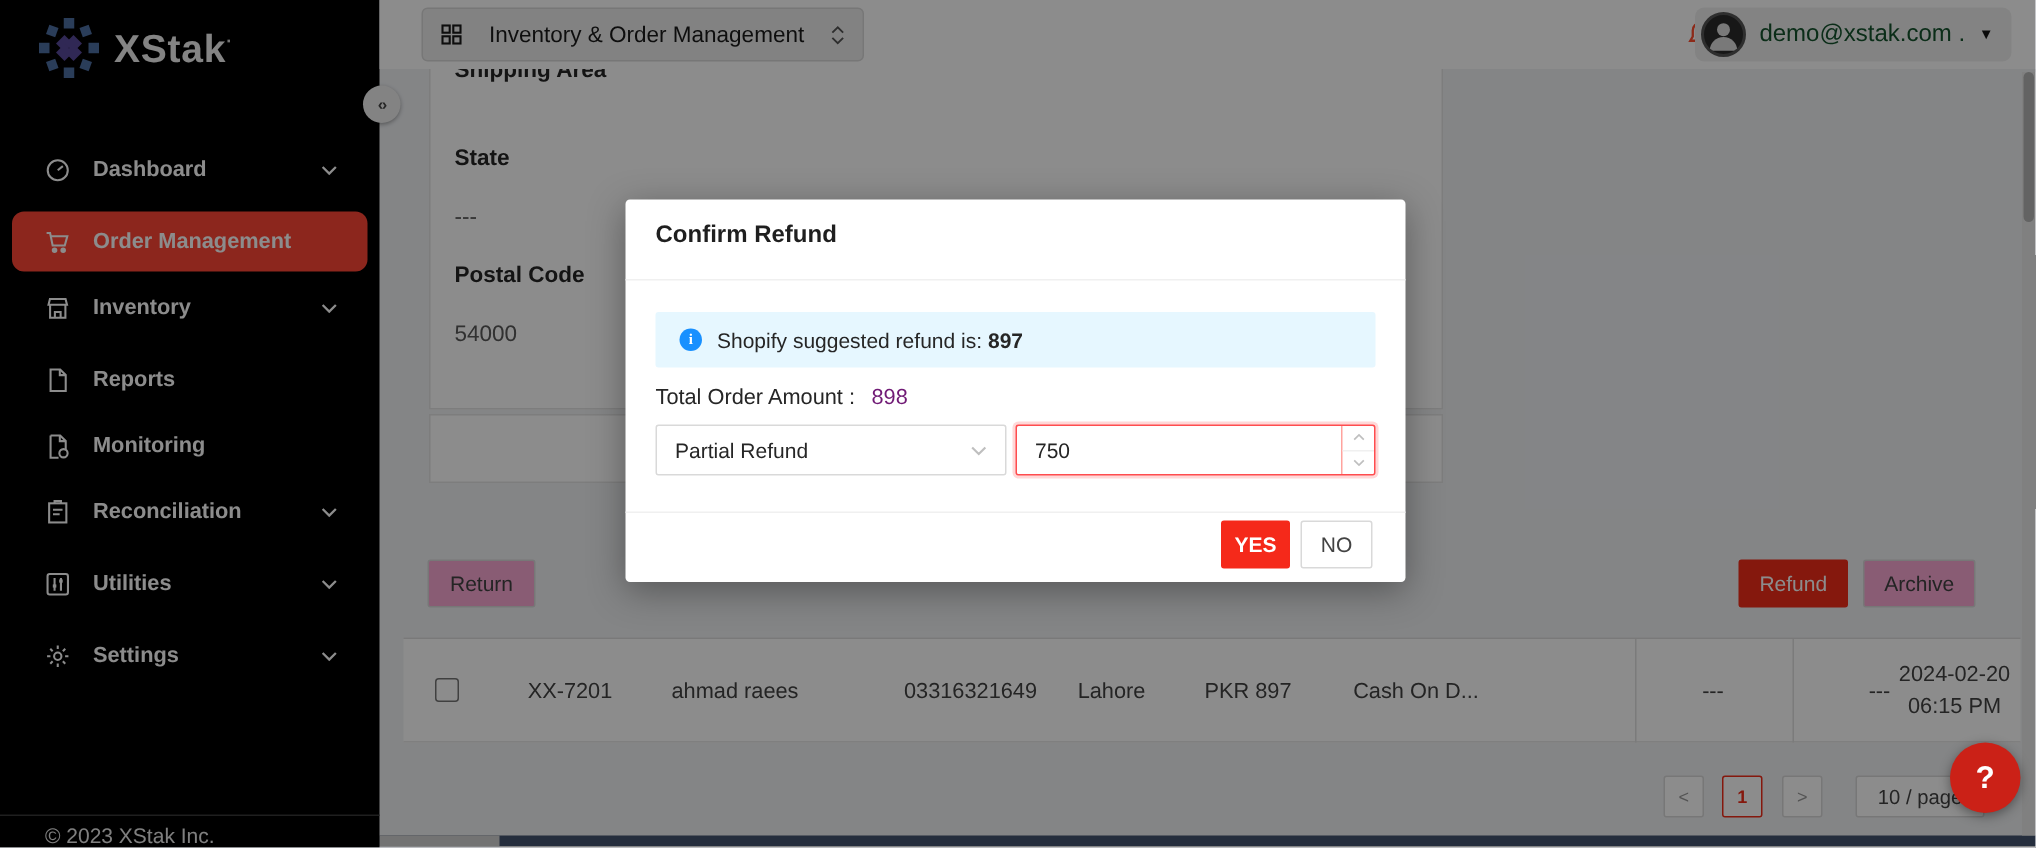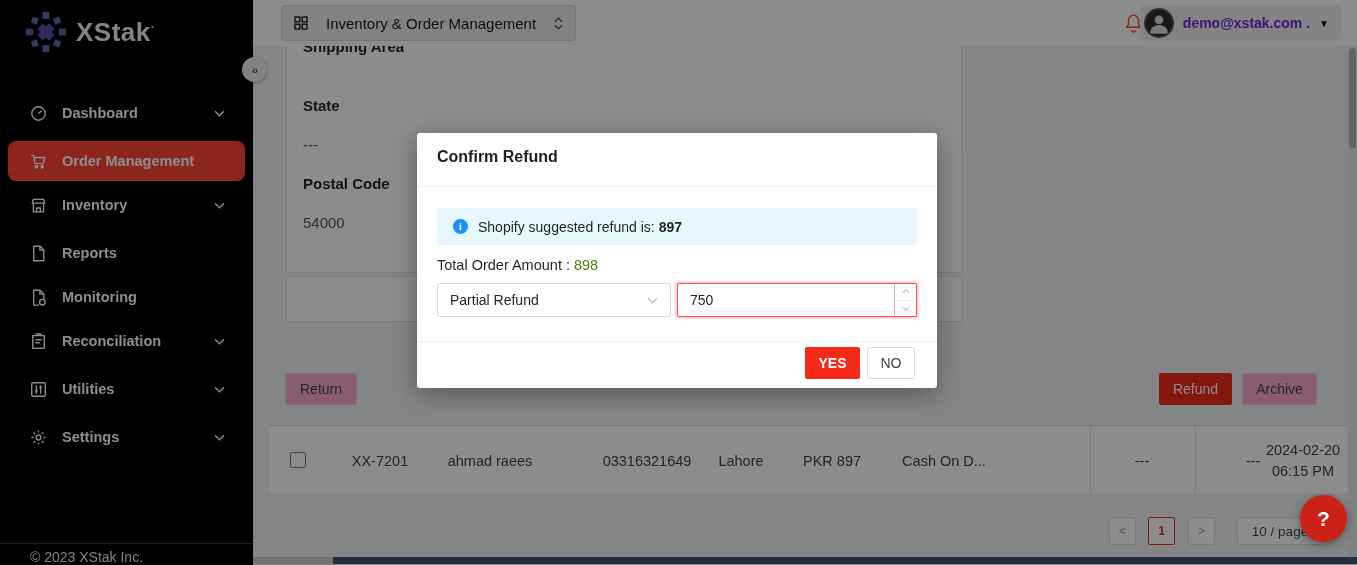--- a/index.html
+++ b/index.html
@@ -28,21 +28,21 @@
   
   .topbar { position:absolute; left:253px; top:0; width:1104px; height:46px; background:#ffffff; z-index:4; }
   .app-pill { position:absolute; left:28px; top:5px; height:36px; padding:0 12px; display:flex; align-items:center; gap:18px;
               background:#ededed; border:1px solid #d9d9d9; border-radius:4px; cursor:pointer; }
   .app-pill .plabel { font-size:15px; font-weight:500; color:#1a1a1a; }
   .sorter { display:flex; flex-direction:column; gap:1px; }
   .bell { position:absolute; right:214px; top:13px; width:19px; height:21px; color:#ff4d2e; cursor:pointer; }
   .user-pill { position:absolute; right:16px; top:5px; height:36px; padding:3px 12px 3px 4px; display:flex; align-items:center; gap:9px;
                background:#efefef; border-radius:6px; cursor:pointer; }
   .avatar { width:30px; height:30px; border-radius:50%; background:#2b2b2b; display:flex; align-items:flex-end; justify-content:center; overflow:hidden; border:2px solid #555; }
-  .user-email { font-size:14px; font-weight:700; color:#6d28d9; }
+  .user-email { font-size:16px; font-weight:400; color:#14532d; }
   .caret { font-size:10px; color:#141414; }
 
   
   .main { position:absolute; left:253px; top:46px; width:1104px; height:519px; z-index:1; }
   .card { position:absolute; background:#fff; border:1px solid #e4e4e4; }
   .fieldlabel { position:absolute; left:50px; font-size:15px; font-weight:700; color:#262626; }
   .fieldvalue { position:absolute; left:50px; font-size:15px; color:#595959; }
   .btn { display:flex; align-items:center; justify-content:center; font-size:14px; border-radius:2px; cursor:pointer; }
   .btn.ghost { background:#f9a8d4; border:1px solid #d9d9d9; color:#434343; }
   .btn.danger { background:#f22d19; border:1px solid #f22d19; color:#fff; }
@@ -69,34 +69,34 @@
            box-shadow:0 6px 24px rgba(0,0,0,.35); z-index:20; }
   .modal-title { position:absolute; left:20px; top:15px; font-size:16px; font-weight:600; color:#1f1f1f; }
   .modal-hr1 { position:absolute; left:0; right:0; top:53px; border-top:1px solid #f0f0f0; }
   .alert { position:absolute; left:20px; top:75px; width:480px; height:37px; background:#e6f7ff; border-radius:2px;
            display:flex; align-items:center; padding-left:16px; gap:10px; }
   .info-ic { width:15px; height:15px; border-radius:50%; background:#1890ff; color:#fff; font-size:10px; font-weight:700;
              font-family:"Liberation Serif", serif; display:flex; align-items:center; justify-content:center; flex:none; }
   .alert-text { font-size:14px; color:#262626; }
   .alert-text b { margin-left:4px; }
   .total-line { position:absolute; left:20px; top:124px; font-size:14.5px; color:#262626; }
-  .total-line .green { color:#4d7c0f; margin-left:4px; }
+  .total-line .green { color:#701a75; margin-left:11px; }
   .select { position:absolute; left:20px; top:150px; width:234px; height:34px; border:1px solid #d9d9d9; border-radius:2px;
             background:#fff; display:flex; align-items:center; padding:0 12px; cursor:pointer; }
   .select .sel-text { flex:1; font-size:14px; color:#262626; }
   .numwrap { position:absolute; left:260px; top:150px; width:240px; height:34px; border:1px solid #ff4d4f; border-radius:2px;
              background:#fff; box-shadow:0 0 0 2px rgba(255,77,79,.22); display:flex; }
   .numwrap input { flex:1; border:0; outline:0; padding:0 12px; font-size:14px; color:#262626; font-family:"Liberation Sans",sans-serif; min-width:0; background:transparent; }
   .spin { width:22px; border-left:1px solid #ffa39e; display:flex; flex-direction:column; flex:none; }
   .spin .sp { flex:1; display:flex; align-items:center; justify-content:center; color:#bfbfbf; cursor:pointer; }
   .spin .sp.up { border-bottom:1px solid #f0f0f0; }
   .modal-hr2 { position:absolute; left:0; right:0; top:208px; border-top:1px solid #f0f0f0; }
   .m-btn { position:absolute; top:214px; height:32px; display:flex; align-items:center; justify-content:center;
            border-radius:2px; font-size:14px; cursor:pointer; }
-  .m-yes { right:77px; width:55px; background:#f5291a; color:#fff; font-weight:600; border:1px solid #f5291a; }
+  .m-yes { right:77px; width:46px; background:#f5291a; color:#fff; font-weight:600; border:1px solid #f5291a; }
   .m-no  { right:22px; width:48px; background:#fff; color:#434343; border:1px solid #d9d9d9; }
 
   .help-fab { position:absolute; left:1300px; top:495px; width:47px; height:47px; border-radius:50%; background:#cb2117;
               z-index:30; display:flex; align-items:center; justify-content:center; color:#fff; font-size:21px; font-weight:700;
               box-shadow:0 2px 8px rgba(0,0,0,.4); cursor:pointer; }
 
   svg { display:block; }
 </style>
 </head>
 <body>

